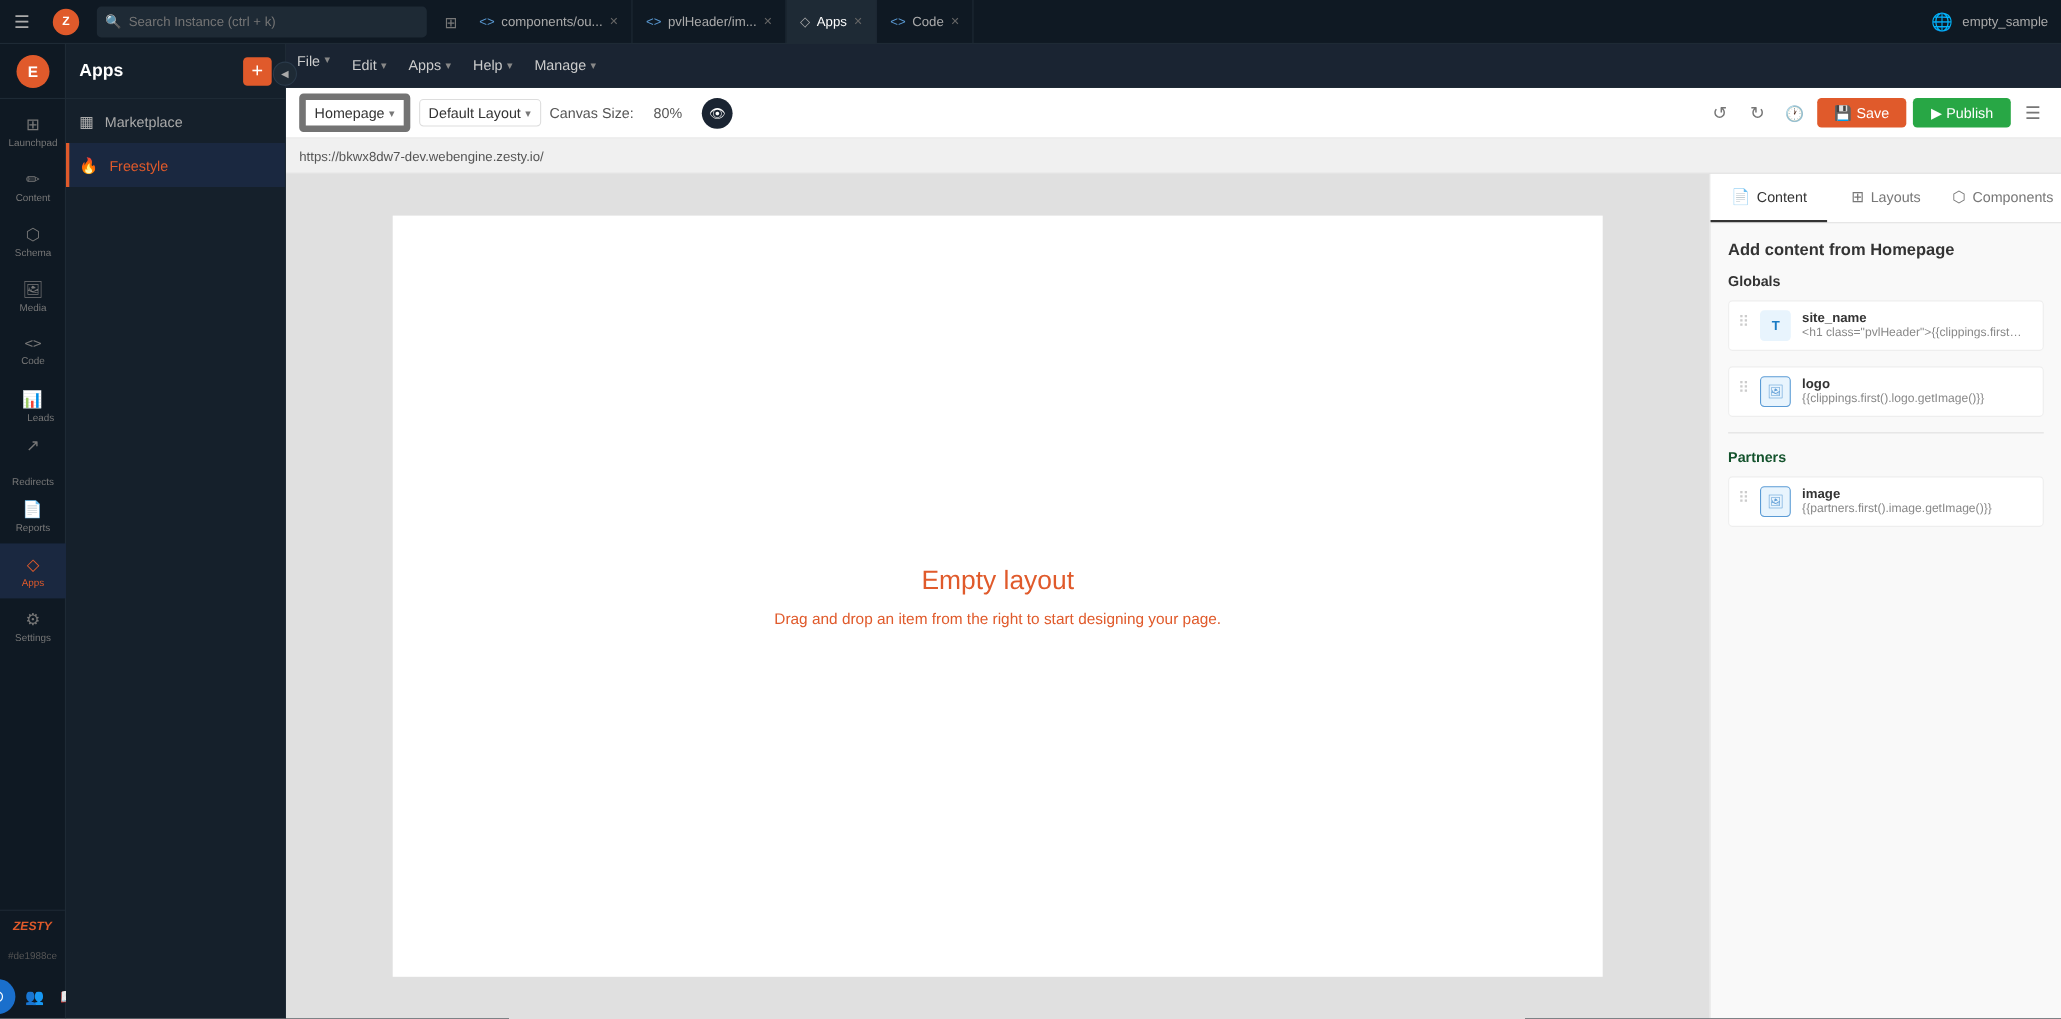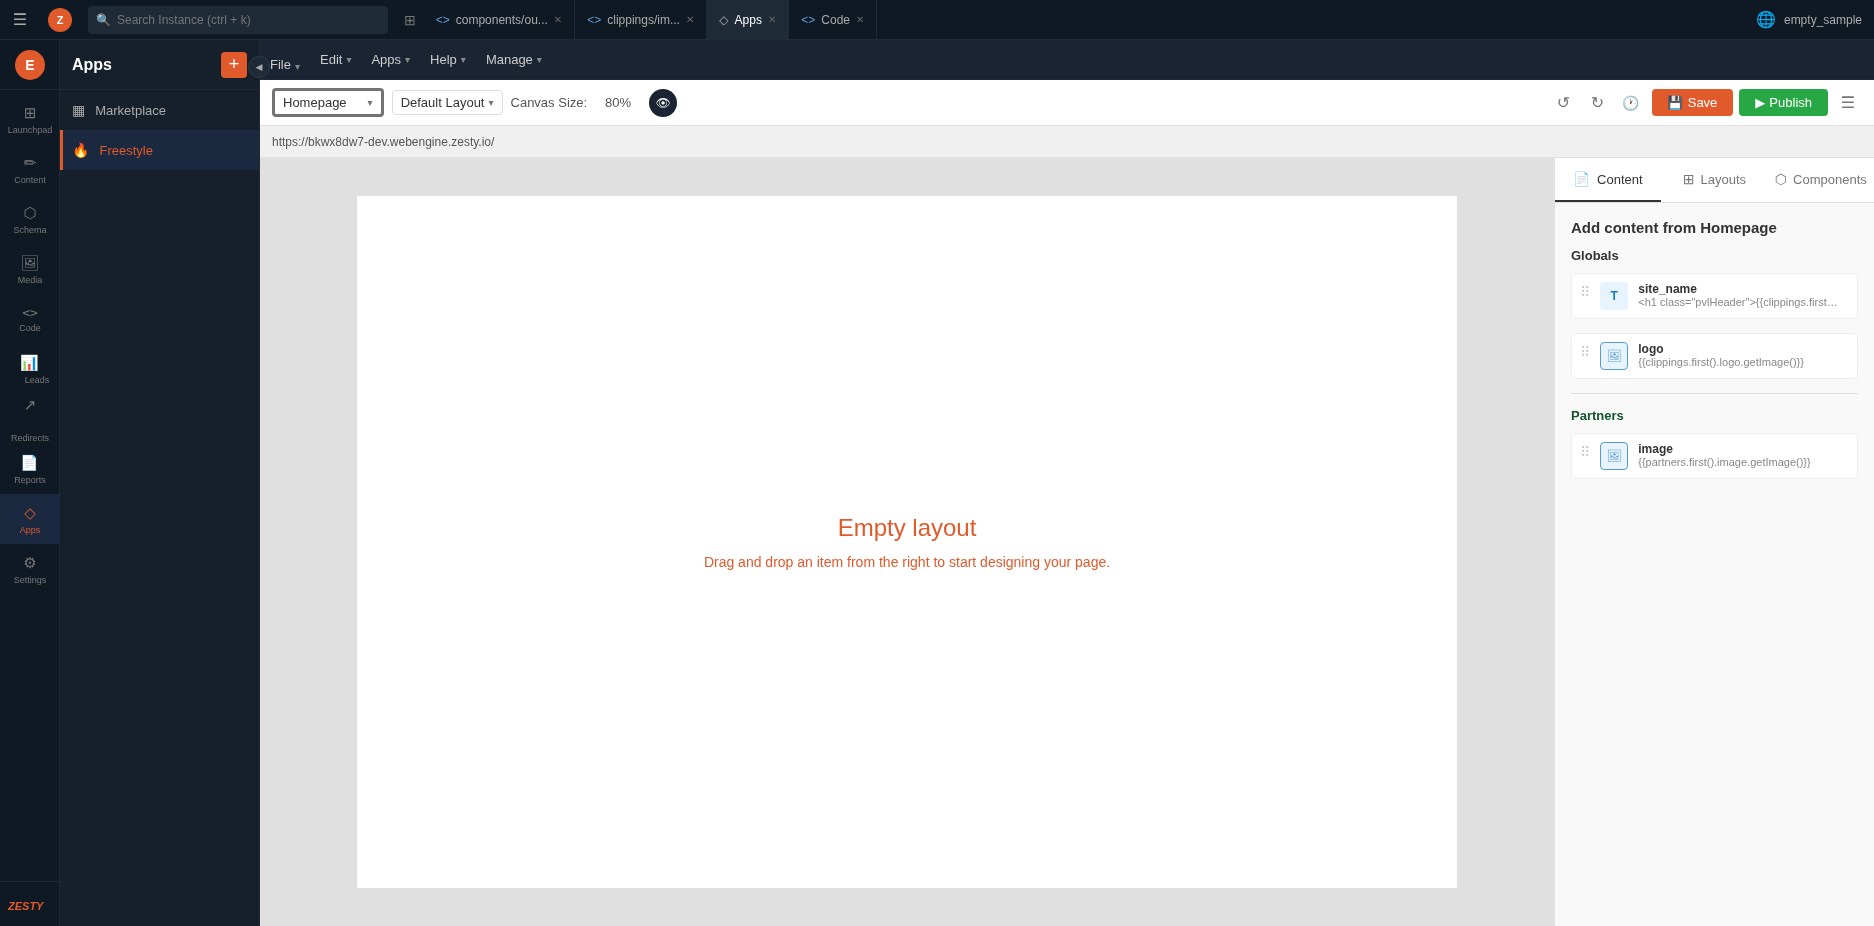--- a/index.html
+++ b/index.html
@@ -20,21 +20,21 @@
   <div style="color:#777;margin:0 8px;font-size:14px;cursor:pointer;">⊞</div>
 
   <div style="display:flex;align-items:center;flex:1;overflow:hidden;">
     <div style="display:flex;align-items:center;height:40px;padding:0 12px;font-size:12px;color:#aaa;border-right:1px solid #1e2a35;cursor:pointer;white-space:nowrap;gap:6px;">
       <span style="color:#5b9bd5;font-size:12px;">&lt;&gt;</span>
       <span>components/ou...</span>
       <span style="color:#666;font-size:10px;cursor:pointer;">✕</span>
     </div>
     <div style="display:flex;align-items:center;height:40px;padding:0 12px;font-size:12px;color:#aaa;border-right:1px solid #1e2a35;cursor:pointer;white-space:nowrap;gap:6px;">
       <span style="color:#5b9bd5;font-size:12px;">&lt;&gt;</span>
-      <span>clippings/im...</span>
+      <span>pvlHeader/im...</span>
       <span style="color:#666;font-size:10px;cursor:pointer;">✕</span>
     </div>
     <div style="display:flex;align-items:center;height:40px;padding:0 12px;font-size:12px;color:#fff;border-right:1px solid #1e2a35;cursor:pointer;white-space:nowrap;gap:6px;background:#1e2a35;">
       <span style="font-size:12px;color:#aaa;">◇</span>
       <span>Apps</span>
       <span style="color:#666;font-size:10px;cursor:pointer;">✕</span>
     </div>
     <div style="display:flex;align-items:center;height:40px;padding:0 12px;font-size:12px;color:#aaa;border-right:1px solid #1e2a35;cursor:pointer;white-space:nowrap;gap:6px;">
       <span style="color:#5b9bd5;font-size:12px;">&lt;&gt;</span>
       <span>Code</span>
@@ -91,21 +91,21 @@
       <div style="width:60px;height:50px;display:flex;flex-direction:column;align-items:center;justify-content:center;cursor:pointer;gap:3px;color:#e05a2b;background:#1a2840;">
         <span style="font-size:15px;">◇</span>
         <span style="font-size:9px;">Apps</span>
       </div>
       <div style="width:60px;height:50px;display:flex;flex-direction:column;align-items:center;justify-content:center;cursor:pointer;gap:3px;color:#777;">
         <span style="font-size:15px;">⚙</span>
         <span style="font-size:9px;">Settings</span>
       </div>
     </div>
 
-    <div style="padding:8px 0 4px;border-top:1px solid #1e2a35;display:flex;flex-direction:row;align-items:center;gap:16px;">
+    <div style="padding:8px 0 4px;border-top:1px solid #1e2a35;display:flex;flex-direction:column;align-items:center;gap:16px;">
       <div style="display:flex;align-items:center;gap:6px;padding:0 8px;">
         <span style="font-size:11px;color:#e05a2b;font-weight:bold;font-style:italic;">ZESTY</span>
       </div>
       <div style="font-size:9px;color:#555;">#de1988ce</div>
       <div style="display:flex;gap:4px;align-items:center;">
         <div style="width:32px;height:32px;border-radius:50%;background:#1a6fcc;display:flex;align-items:center;justify-content:center;color:white;font-size:14px;cursor:pointer;">⏻</div>
         <div style="width:28px;height:28px;display:flex;align-items:center;justify-content:center;color:#666;font-size:14px;cursor:pointer;">👥</div>
         <div style="width:28px;height:28px;display:flex;align-items:center;justify-content:center;color:#666;font-size:14px;cursor:pointer;">📖</div>
       </div>
     </div>
@@ -127,21 +127,21 @@
         <span>Freestyle</span>
       </div>
     </div>
 
     <div style="width:22px;height:22px;border-radius:50%;background:#1e2a35;border:1px solid #2a3a4a;display:flex;align-items:center;justify-content:center;cursor:pointer;color:#aaa;font-size:9px;position:absolute;right:-11px;top:16px;z-index:10;">◀</div>
   </div>
 
   <div style="flex:1;display:flex;flex-direction:column;background:#f5f5f5;overflow:hidden;">
 
     <div style="height:40px;background:#1a2432;display:flex;align-items:center;flex-shrink:0;border-bottom:1px solid #1e2a35;">
-      <div style="height:48px;display:flex;align-items:flex-end;padding:12px 10px;gap:4px;color:#ccc;font-size:13px;cursor:pointer;">
+      <div style="height:48px;display:flex;align-items:flex-start;padding:12px 10px;gap:4px;color:#ccc;font-size:13px;cursor:pointer;">
         <span>File</span>
         <span style="font-size:10px;color:#888;">▾</span>
       </div>
       <div style="height:40px;display:flex;align-items:center;padding:0 10px;gap:4px;color:#ccc;font-size:13px;cursor:pointer;">
         <span>Edit</span>
         <span style="font-size:10px;color:#888;">▾</span>
       </div>
       <div style="height:40px;display:flex;align-items:center;padding:0 10px;gap:4px;color:#ccc;font-size:13px;cursor:pointer;">
         <span>Apps</span>
         <span style="font-size:10px;color:#888;">▾</span>
@@ -150,21 +150,21 @@
         <span>Help</span>
         <span style="font-size:10px;color:#888;">▾</span>
       </div>
       <div style="height:40px;display:flex;align-items:center;padding:4px 10px;gap:4px;color:#ccc;font-size:13px;cursor:pointer;">
         <span>Manage</span>
         <span style="font-size:10px;color:#888;">▾</span>
       </div>
     </div>
 
     <div style="height:46px;background:#fff;display:flex;align-items:center;padding:0 12px;gap:8px;border-bottom:1px solid #e0e0e0;flex-shrink:0;">
-      <div style="display:flex;align-items:center;gap:21px;padding:4px 8px;border:3px solid #737373;border-radius:4px;font-size:13px;color:#333;cursor:pointer;background:white;">
+      <div style="display:flex;align-items:center;gap:4px;padding:4px 8px;border:6px solid #737373;border-radius:4px;font-size:13px;color:#333;cursor:pointer;background:white;">
         <span>Homepage</span>
         <span style="font-size:10px;color:#777;">▾</span>
       </div>
       <div style="display:flex;align-items:center;gap:4px;padding:4px 8px;border:1px solid #ddd;border-radius:4px;font-size:13px;color:#333;cursor:pointer;background:white;">
         <span>Default Layout</span>
         <span style="font-size:10px;color:#777;">▾</span>
       </div>
 
       <div style="margin-left:auto;display:flex;align-items:center;gap:18px;font-size:13px;color:#555;">
         <span>Canvas Size:</span>

